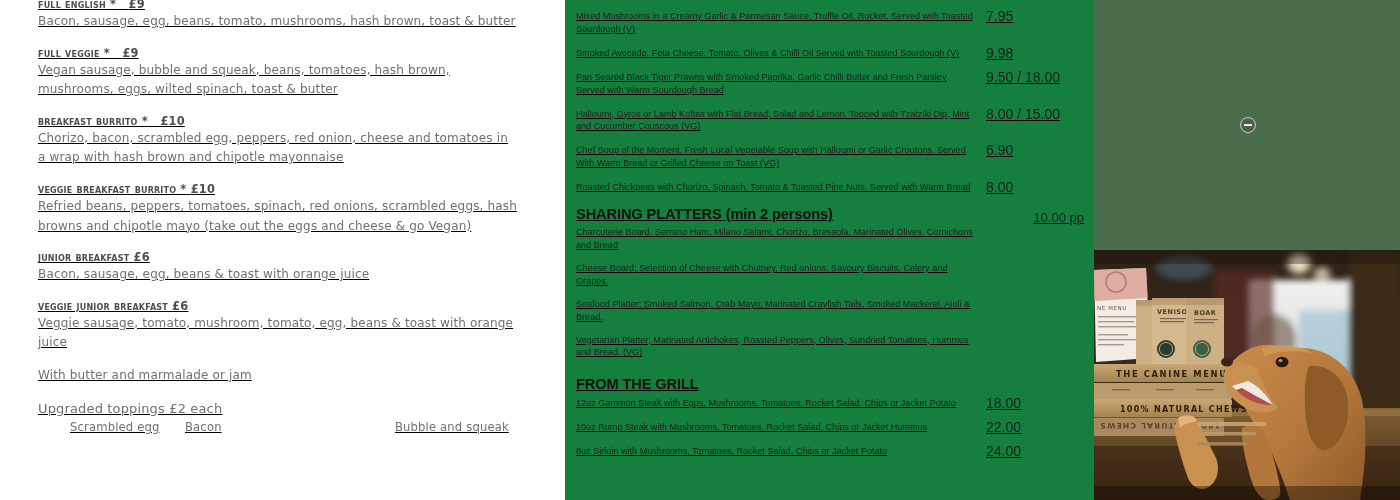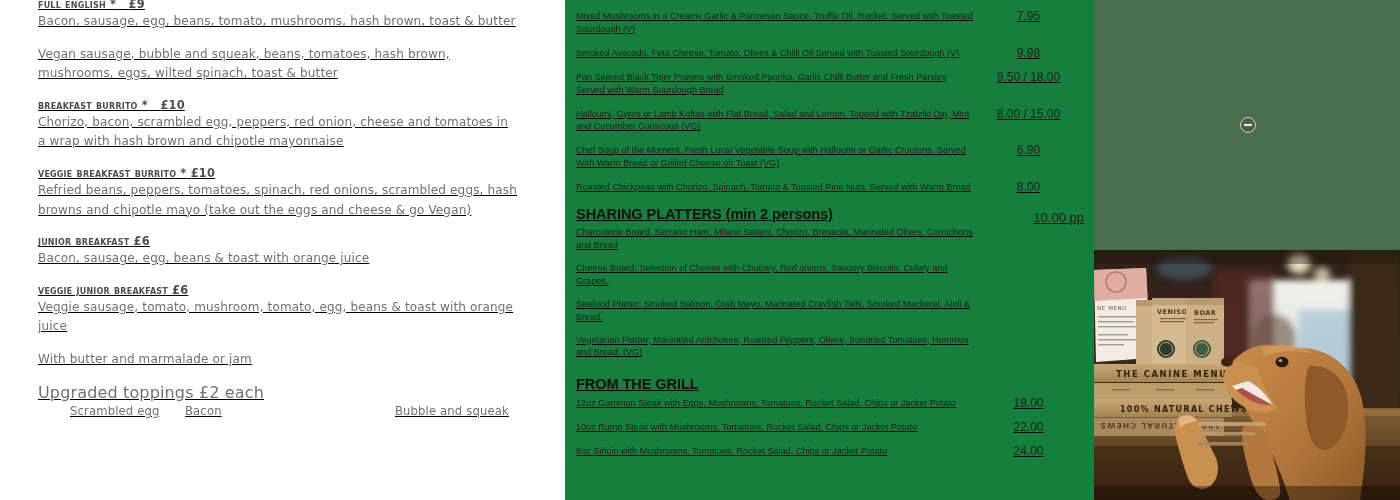--- a/index.html
+++ b/index.html
@@ -42,21 +42,21 @@
     font-family: "DejaVu Sans", sans-serif;
     font-size: 12px;
     color: #707070;
     line-height: 19.6px;
     max-width: 480px;
     letter-spacing: 0.15px;
   }
   .red { color: #e02b2b; }
   .toppings-head {
     font-family: "DejaVu Sans", sans-serif;
-    font-size: 16px;
+    font-size: 13px;
     color: #707070;
     line-height: 19.6px;
     letter-spacing: 0.15px;
     margin-top: 12px;
   }
   .toppings-row {
     font-family: "DejaVu Sans", sans-serif;
     font-size: 11.6px;
     color: #707070;
     line-height: 19.6px;
@@ -83,22 +83,22 @@
   .mrow .mdesc {
     flex: 1 1 auto;
     font-size: 9.1px;
     line-height: 12.9px;
     color: #1d1d1d;
     padding-right: 10px;
     max-width: 410px;
   }
   .mrow .mprice {
     flex: 0 0 95px;
-    text-align: center;
-    font-size: 12px;
+    text-align: left;
+    font-size: 14px;
     line-height: 12.9px;
     color: #1d1d1d;
     padding-right: 10px;
     white-space: nowrap;
   }
   .sec-head {
     font-size: 14.6px;
     font-weight: 700;
     color: #111111;
     line-height: 18px;
@@ -150,20 +150,21 @@
 
   <div class="left-panel">
     <div class="left-inner">
 
       <div class="bk-item">
         <div class="bk-head"><span>Full English *</span>&nbsp;&nbsp; <span>£9</span></div>
         <div class="bk-desc">Bacon, sausage, egg, beans, tomato, mushrooms, hash brown, toast &amp; butter</div>
       </div>
 
       <div class="bk-item">
+        <div class="bk-head"><span>Full veggie *</span>&nbsp;&nbsp; <span>£9</span></div>
         <div class="bk-desc">Vegan sausage, bubble and squeak, beans, tomatoes, hash brown, mushrooms, eggs, wilted spinach, toast &amp; butter</div>
       </div>
 
       <div class="bk-item">
         <div class="bk-head"><span>Breakfast Burrito *</span>&nbsp;&nbsp; <span>£10</span></div>
         <div class="bk-desc">Chorizo, bacon, scrambled egg, peppers, red onion, cheese and tomatoes in a wrap with hash brown and chipotle mayonnaise</div>
       </div>
 
       <div class="bk-item">
         <div class="bk-head"><span>Veggie Breakfast Burrito *</span>&nbsp;<span>£10</span></div>
@@ -245,21 +246,21 @@
       <div class="mprice"></div>
     </div>
 
     <div class="sec-head grill-head">FROM THE GRILL</div>
 
     <div class="mrow">
       <div class="mdesc">12oz Gammon Steak with Eggs, Mushrooms, Tomatoes, Rocket Salad. Chips or Jacket Potato</div>
       <div class="mprice">18.00</div>
     </div>
     <div class="mrow">
-      <div class="mdesc">10oz Rump Steak with Mushrooms, Tomatoes, Rocket Salad, Chips or Jacket Potato</div>
+      <div class="mdesc">10oz Rump Steak with Mushrooms, Tomatoes, Rocket Salad, Chips or Jacket Hummus</div>
       <div class="mprice">22.00</div>
     </div>
     <div class="mrow">
       <div class="mdesc">8oz Sirloin with Mushrooms, Tomatoes, Rocket Salad, Chips or Jacket Potato</div>
       <div class="mprice">24.00</div>
     </div>
 
   </div>
 
   <div class="right-panel">

